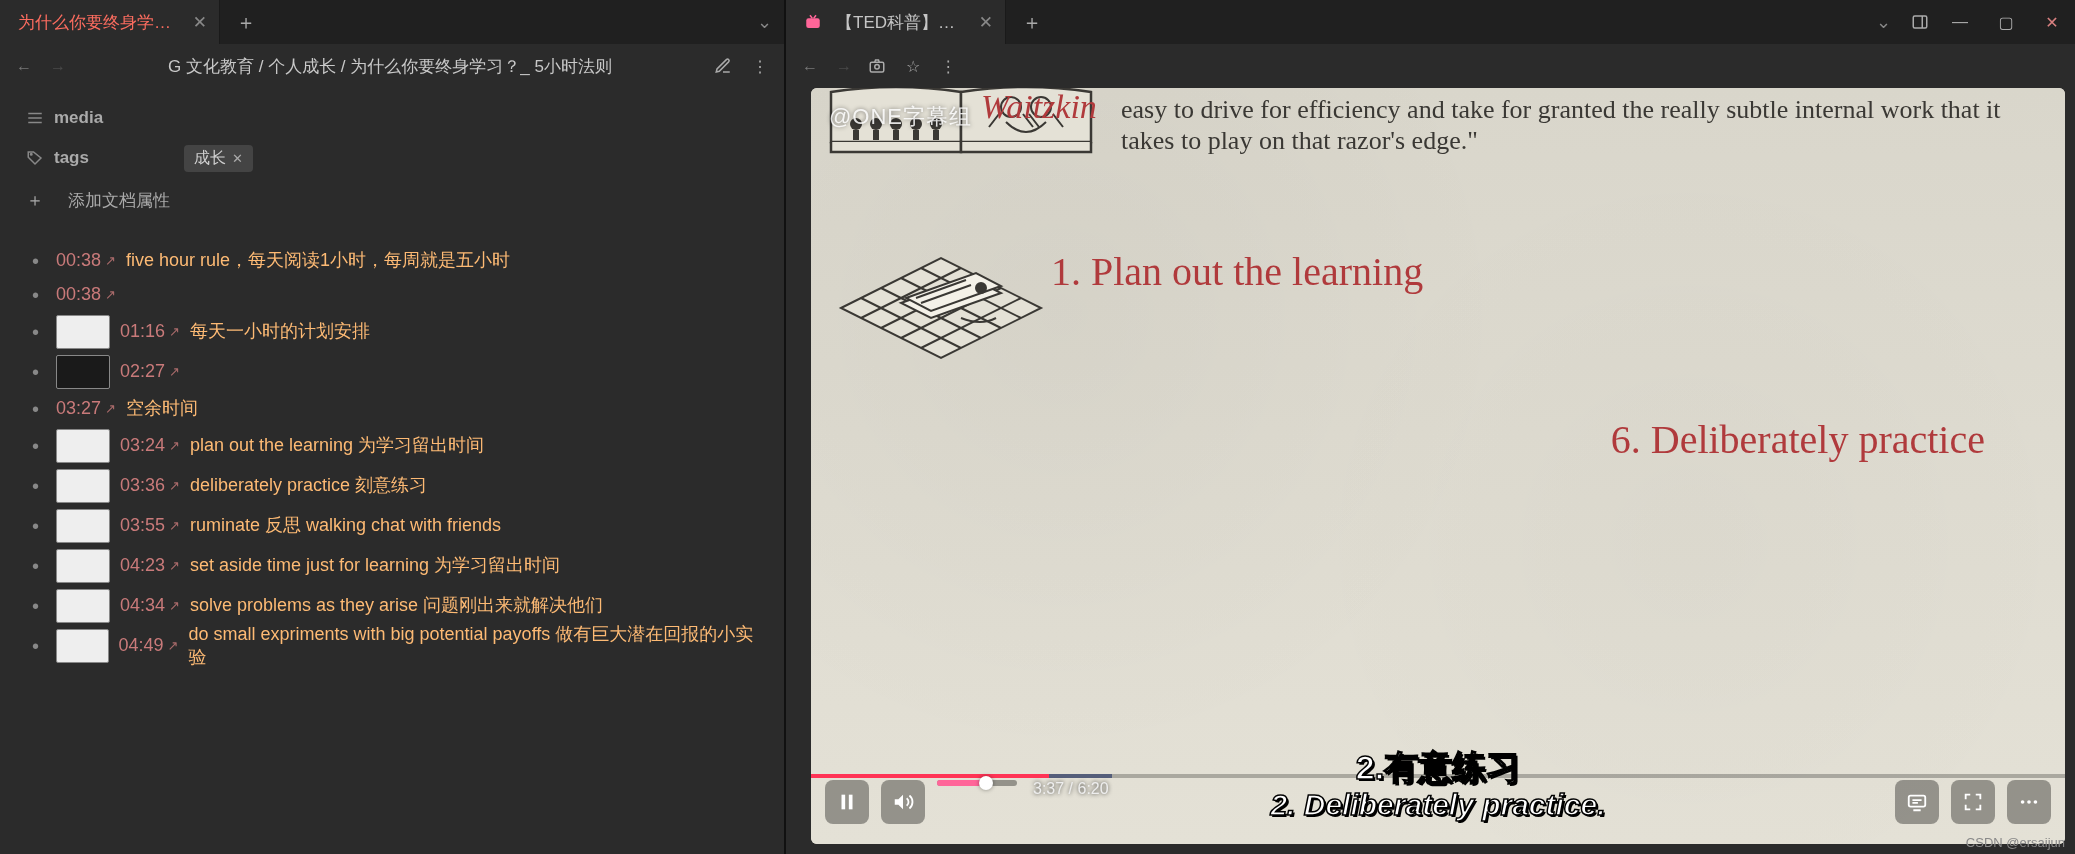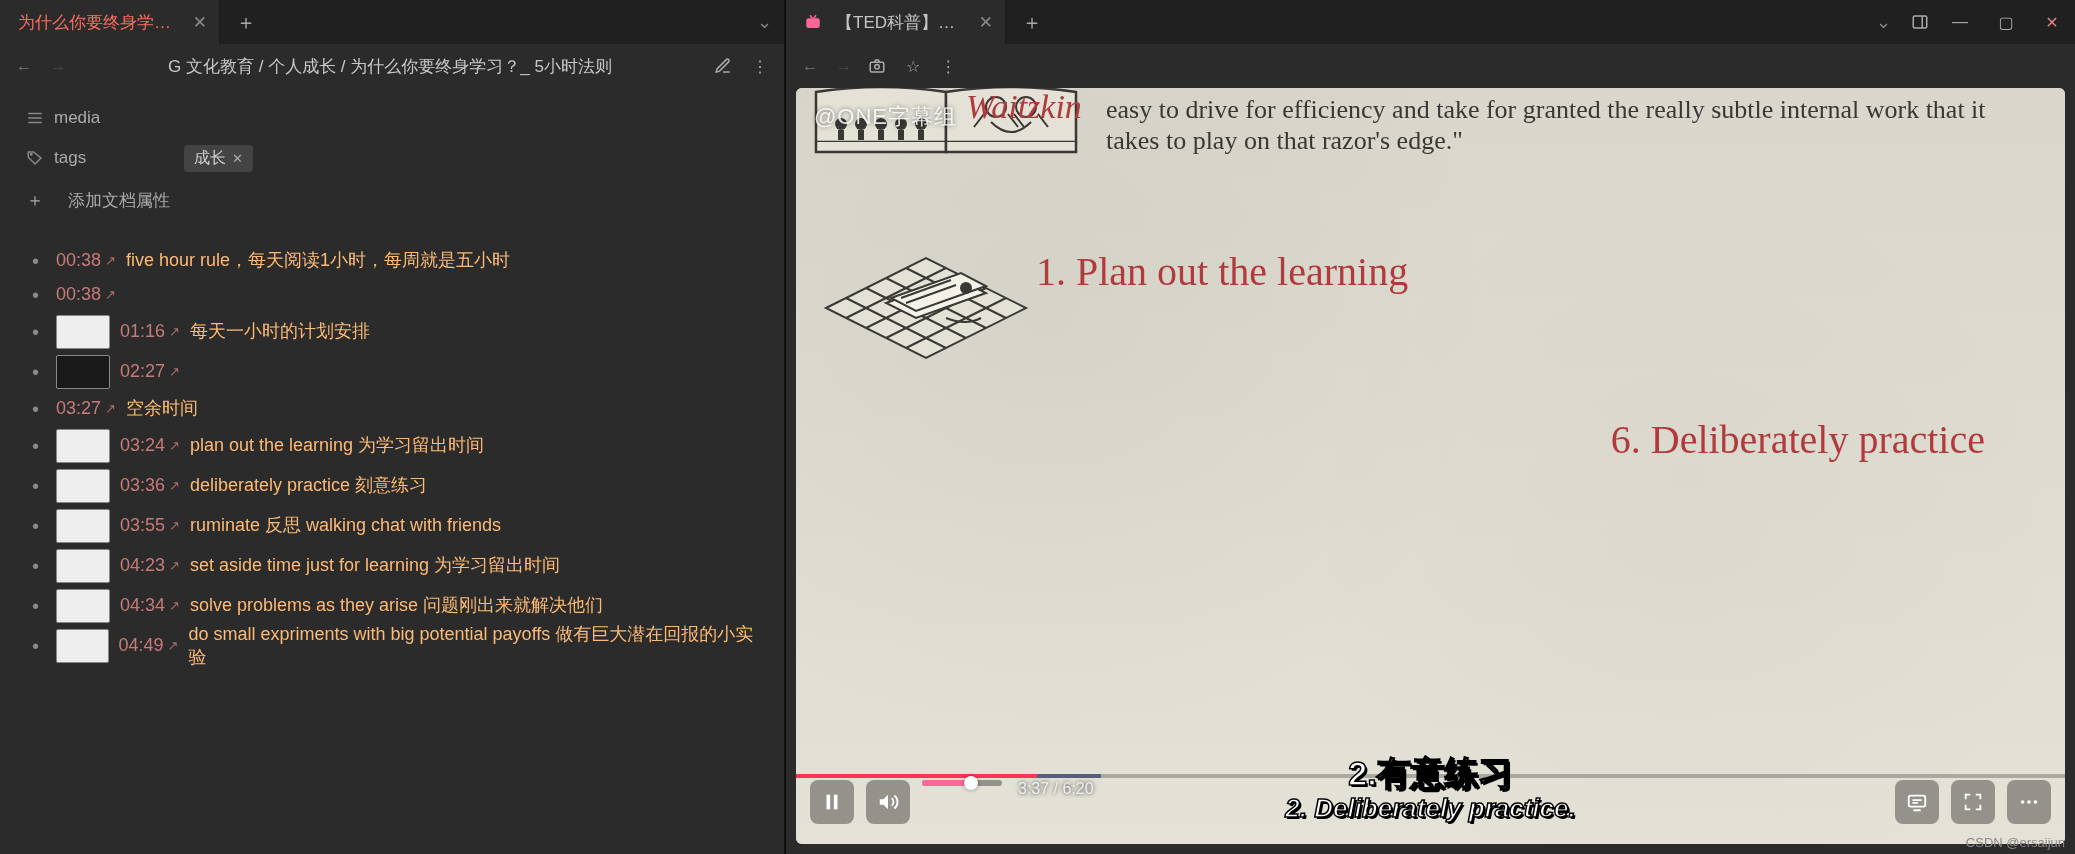--- a/index.html
+++ b/index.html
@@ -27,57 +27,57 @@
   .toolbar { height: 44px; display:flex; align-items:center; padding:0 16px; gap:16px; }
   .toolbar .nav { color:#777; display:flex; gap:18px; }
   .toolbar .nav span { cursor:pointer; }
   .toolbar .title { flex:1; text-align:center; color:#c8c8c8; font-size:17px; white-space:nowrap; overflow:hidden; text-overflow:ellipsis; }
   .toolbar .right { display:flex; gap:20px; color:#aaa; }
   .toolbar .right span { cursor:pointer; }
   
   .content-left { flex:1; overflow:auto; padding:10px 26px 30px 26px; }
   .proprow { display:flex; align-items:center; height:40px; font-size:17px; color:#c0c0c0; }
   .proprow .picon { width:28px; color:#888; display:flex; }
-  .proprow .plabel { width:130px; color:#aaa; }
+  .proprow .plabel { width:130px; color:#aaa;font-weight:bold; }
   .proprow .pval { flex:1; }
   .proprow .pval a { color:#c97a7a; text-decoration:none; }
   .proprow .pval a .ext { color:#c97a7a; margin-left:4px; font-size:13px; }
   .tagchip { background:#444; color:#d0d0d0; border-radius:4px; padding:3px 10px; font-size:16px; display:inline-flex; align-items:center; gap:6px; }
   .tagchip .tagx { color:#aaa; font-size:13px; }
   .addprop { display:flex; align-items:center; gap:14px; color:#aaa; font-size:17px; margin-top:10px; cursor:pointer; }
   .addprop .plus { font-size:18px; width:28px; display:flex; }
   .notes { margin-top:32px; }
   .noteitem { display:flex; align-items:center; gap:10px; font-size:18px; line-height:1.3; }
   .noteitem.simple { height:34px; }
   .noteitem.thumb { height:40px; }
   .noteitem .bullet { width:20px; color:#888; font-size:20px; line-height:1; padding-left:6px; }
   .noteitem .thumbimg { width:54px; height:34px; background:#eee; border-radius:2px; border:1px solid #888; display:flex; align-items:center; justify-content:center; font-size:8px; color:#444; overflow:hidden; }
   .noteitem .thumbimg.dark { background:#1a1a1a; color:#ddd; }
   .noteitem .ts { color:#c97a7a; cursor:pointer; display:inline-flex; align-items:center; gap:4px; }
   .noteitem .ts .ext { font-size:13px; opacity:.8; }
   .noteitem .txt { color:#fdba74; }
   
-  .content-right { flex:1; display:flex; flex-direction:column; padding:0 10px 10px 10px; position:relative;border-radius:25px; }
+  .content-right { flex:1; display:flex; flex-direction:column; padding:0 10px 10px 25px; position:relative;border-radius:25px; }
   .video { flex:1; border-radius:6px; background:#d9d6cb; position:relative; overflow:hidden; }
   .paper-noise { position:absolute; inset:0; background:
      radial-gradient(circle at 20% 30%, rgba(0,0,0,.03), transparent 40%),
      radial-gradient(circle at 70% 60%, rgba(0,0,0,.02), transparent 40%),
      linear-gradient(#d9d6cb,#e4e1d6);
   }
   .wm { position:absolute; top:14px; left:18px; color:rgba(255,255,255,.85); font-size:22px; font-weight:500; text-shadow:0 0 4px rgba(0,0,0,.5); letter-spacing:1px; z-index:3; }
   .bookblock { position:absolute; top:4px; left:0; width:300px; height:100px; z-index:2;font-style:italic; }
   .bookblock .name { position:absolute; left:170px; top:-4px; font-family: "Brush Script MT","Comic Sans MS",cursive; color:#b03a3c; font-size:34px; }
   .bookblock svg { position:absolute; left:0; top:-20px; }
   .quote { position:absolute; top:6px; left:310px; right:30px; font-family:"Comic Sans MS","Marker Felt",cursive; color:#3a3834; font-size:26px; line-height:1.2; }
   .gridplan { position:absolute; top:130px; left:20px; }
   .plantext { position:absolute; top:160px; left:240px; font-family:"Brush Script MT","Segoe Script",cursive; color:#b03a3c; font-size:40px; }
   .deliberate { position:absolute; right:80px; top:328px; font-family:"Brush Script MT","Segoe Script",cursive; color:#b03a3c; font-size:40px; }
   .subs { position:absolute; left:0; right:0; bottom:18px; text-align:center; pointer-events:none; }
   .subs .zh { font-size:34px; font-weight:800; color:#fff; -webkit-text-stroke:1.5px #000; text-shadow:2px 2px 0 #000; line-height:1;margin-top:36px; }
-  .subs .en { font-size:26px; font-weight:900; font-style:italic; color:#fff; -webkit-text-stroke:1.5px #000; text-shadow:2px 2px 0 #000; line-height:1.4; }
+  .subs .en { font-size:30px; font-weight:900; font-style:italic; color:#fff; -webkit-text-stroke:1.5px #000; text-shadow:2px 2px 0 #000; line-height:1.4; }
   .progressbar { position:absolute; left:0; right:0; bottom:66px; height:4px; }
   .progressbar .track { position:absolute; inset:0; background:rgba(0,0,0,.25); }
   .progressbar .buf { position:absolute; left:0; top:0; bottom:0; width:24%; background:#555e7a; }
   .progressbar .played { position:absolute; left:0; top:0; bottom:0; width:19%; background:#ff3355; }
   .vcontrols { position:absolute; left:0; right:0; bottom:0; height:64px; display:flex; align-items:flex-start; padding:0 14px; gap:12px; }
   .vbtn { width:44px; height:44px; border-radius:8px; background:rgba(0,0,0,.35); display:flex; align-items:center; justify-content:center; color:#fff; cursor:pointer; }
   .vbtn svg { width:22px; height:22px; }
   .minivol { width:80px; height:6px; background:rgba(0,0,0,.35); border-radius:3px; position:relative; }
   .minivol .fill { position:absolute; left:0; top:0; bottom:0; width:55%; background:#ff6699; border-radius:3px; }
   .minivol .dot { position:absolute; left:53%; top:-4px; width:14px; height:14px; background:#fff; border-radius:50%; box-shadow:0 0 4px rgba(0,0,0,.4); }

